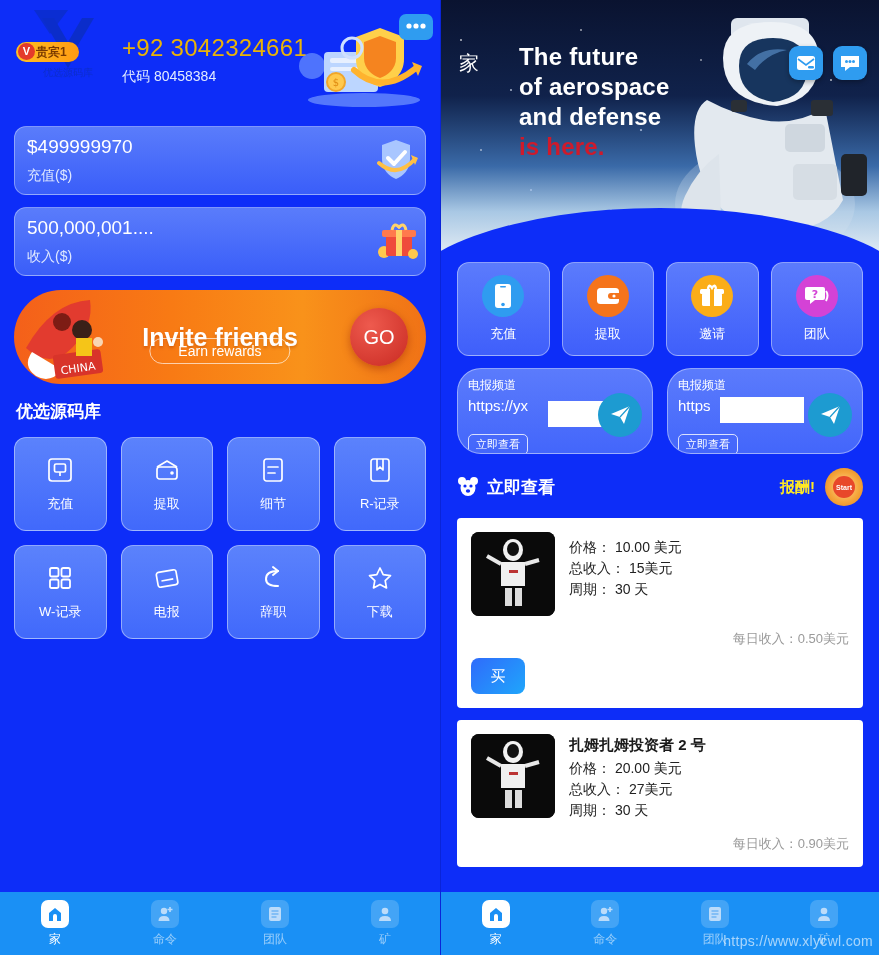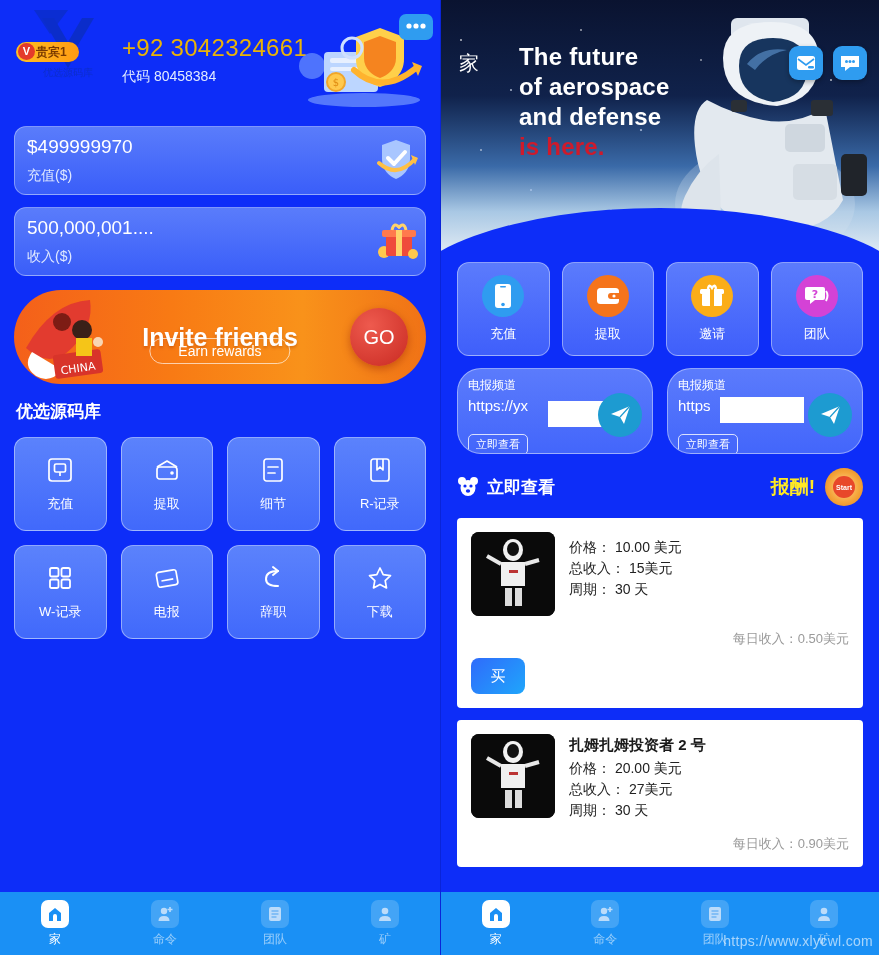--- a/index.html
+++ b/index.html
@@ -145,21 +145,21 @@
   .tg-btn {
     margin-top: 20px; display:inline-block;
     border:1px solid rgba(255,255,255,.8); border-radius: 5px;
     color:#fff; font-size: 11px; padding: 2px 7px;
   }
   .tg-send { position:absolute; right: 10px; top: 24px; width: 44px; height: 44px; border-radius:50%;
              background:#1d9bd1; display:flex; align-items:center; justify-content:center; }
 
   .hot-head { display:flex; align-items:center; padding: 14px 16px 0 16px; }
   .hot-title { color:#fff; font-size: 17px; font-weight: bold; margin-left: 8px; }
-  .hot-reward { margin-left:auto; color:#ffe924; font-size: 19px; font-weight: bold; }
+  .hot-reward { margin-left:auto; color:#ffe924; font-size: 15px; font-weight: bold; }
   .hot-start { width: 38px; height: 38px; border-radius: 50%; margin-left: 10px;
                background: radial-gradient(circle at 50% 50%, #ffd79a 0%, #f5a63b 55%, #e07c1c 100%);
                display:flex; align-items:center; justify-content:center; }
   .hot-start span { width: 22px; height: 22px; border-radius:50%; background:#e8482a; color:#fff;
                     font-size: 7px; display:flex; align-items:center; justify-content:center; font-weight:bold;}
 
   .prod-card {
     margin: 12px 16px 0 16px; background:#fff; border-radius: 4px; padding: 14px;
     position: relative;
   }

